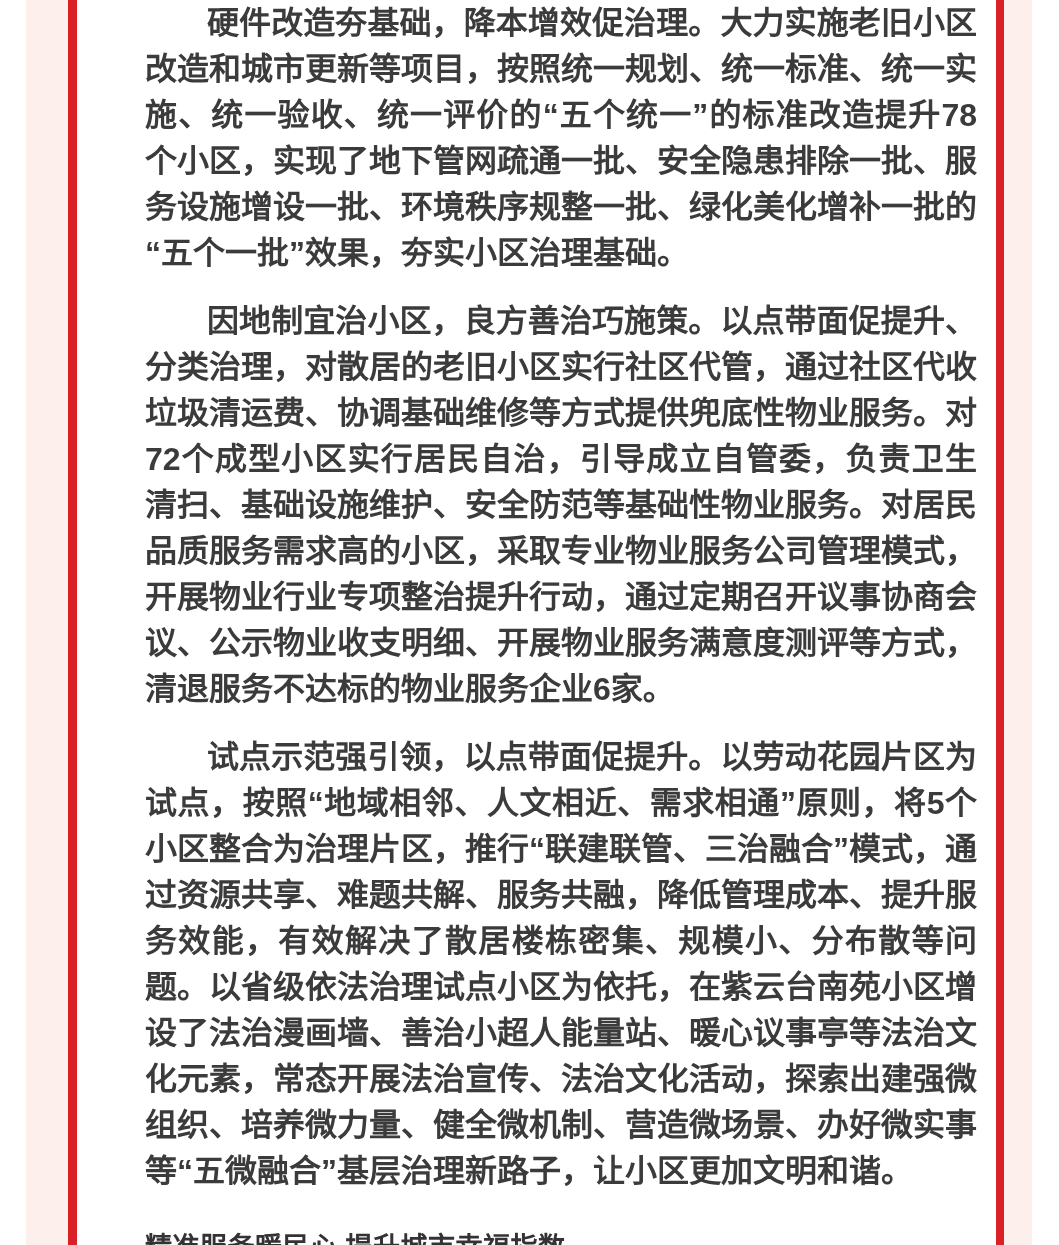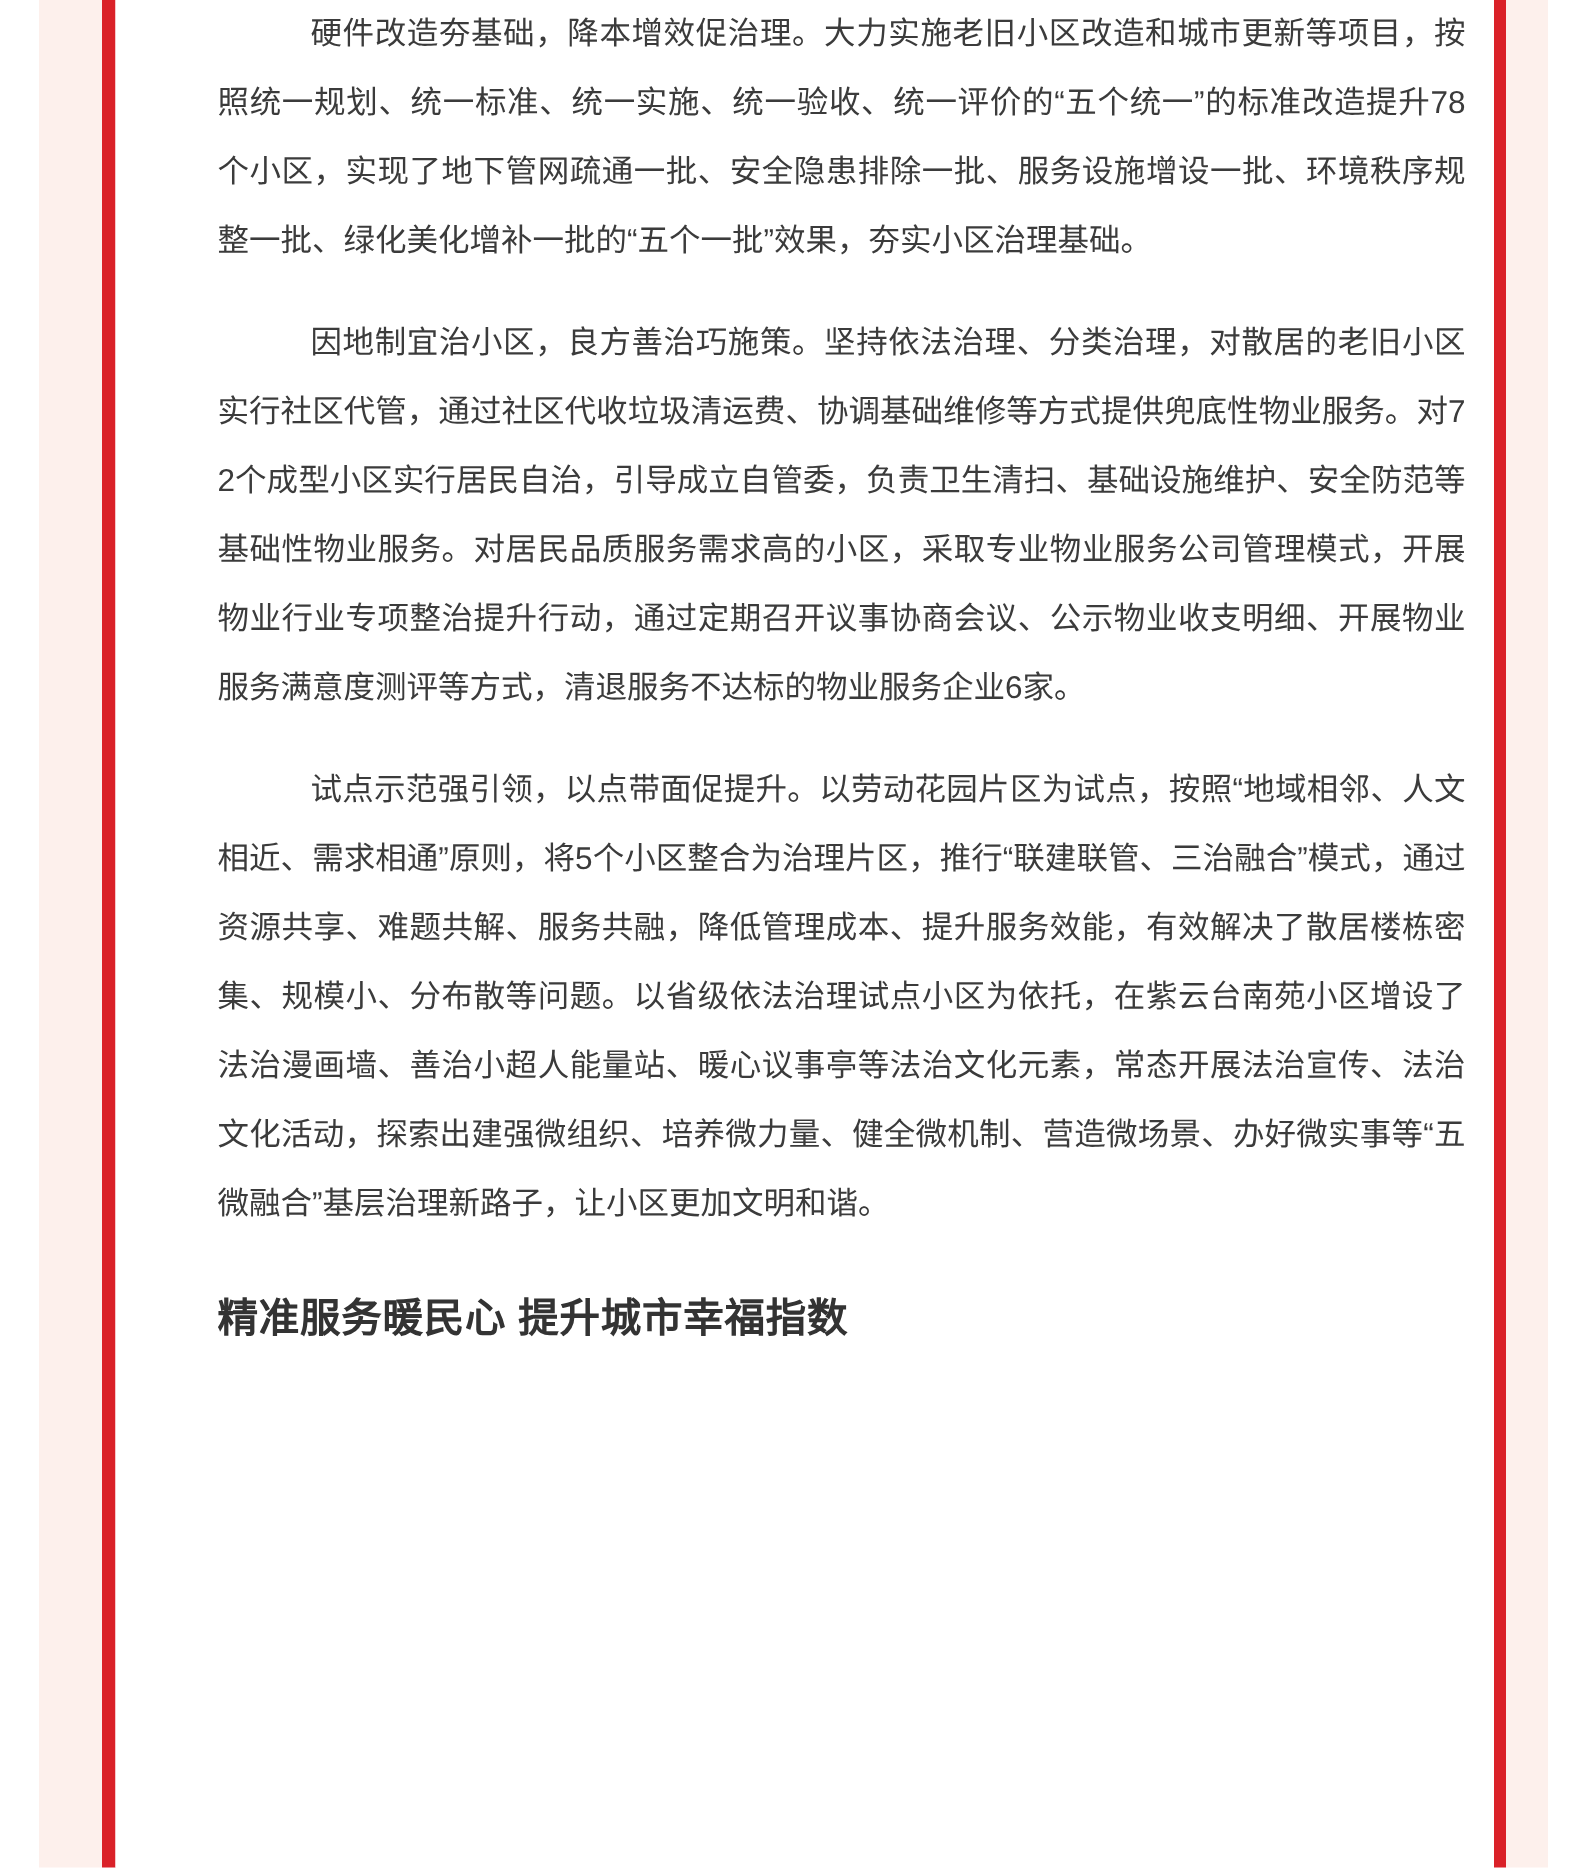--- a/index.html
+++ b/index.html
@@ -68,28 +68,28 @@
   }
   .article-inner {
     position: absolute;
     left: 68px;      
     top: 0px;
     width: 832px;    
   }
 
   p.para {
     margin: 0 0 22px 0;
-    font-size: 21px;
+    font-size: 32px;
     line-height: 46px;
     color: #3b3b3b;
     text-indent: 62px;
     text-align: justify;
     text-justify: inter-character;
     letter-spacing: 0px;
-    font-weight: 400;
+    font-weight: 700;
     word-break: break-all;
   }
   p.para:last-child {
     margin-bottom: 0;
   }
 
   h2.section-heading {
     margin: 30px 0 18px 0;
     font-size: 27px;
     line-height: 46px;
@@ -107,20 +107,20 @@
   <div class="rule-red-left"></div>
   <div class="rule-red-right"></div>
   <div class="band-pink-right"></div>
 </div>
 
 <article class="article">
   <div class="article-inner">
 
     <p class="para">硬件改造夯基础，降本增效促治理。大力实施老旧小区改造和城市更新等项目，按照统一规划、统一标准、统一实施、统一验收、统一评价的“五个统一”的标准改造提升78个小区，实现了地下管网疏通一批、安全隐患排除一批、服务设施增设一批、环境秩序规整一批、绿化美化增补一批的“五个一批”效果，夯实小区治理基础。</p>
 
-    <p class="para">因地制宜治小区，良方善治巧施策。坚持依法治理、分类治理，对散居的老旧小区实行社区代管，通过社区代收垃圾清运费、协调基础维修等方式提供兜底性物业服务。对72个成型小区实行居民自治，引导成立自管委，负责卫生清扫、基础设施维护、安全防范等基础性物业服务。对居民品质服务需求高的小区，采取专业物业服务公司管理模式，开展物业行业专项整治提升行动，通过定期召开议事协商会议、公示物业收支明细、开展物业服务满意度测评等方式，清退服务不达标的物业服务企业6家。</p>
+    <p class="para">因地制宜治小区，良方善治巧施策。以点带面促提升、分类治理，对散居的老旧小区实行社区代管，通过社区代收垃圾清运费、协调基础维修等方式提供兜底性物业服务。对72个成型小区实行居民自治，引导成立自管委，负责卫生清扫、基础设施维护、安全防范等基础性物业服务。对居民品质服务需求高的小区，采取专业物业服务公司管理模式，开展物业行业专项整治提升行动，通过定期召开议事协商会议、公示物业收支明细、开展物业服务满意度测评等方式，清退服务不达标的物业服务企业6家。</p>
 
     <p class="para">试点示范强引领，以点带面促提升。以劳动花园片区为试点，按照“地域相邻、人文相近、需求相通”原则，将5个小区整合为治理片区，推行“联建联管、三治融合”模式，通过资源共享、难题共解、服务共融，降低管理成本、提升服务效能，有效解决了散居楼栋密集、规模小、分布散等问题。以省级依法治理试点小区为依托，在紫云台南苑小区增设了法治漫画墙、善治小超人能量站、暖心议事亭等法治文化元素，常态开展法治宣传、法治文化活动，探索出建强微组织、培养微力量、健全微机制、营造微场景、办好微实事等“五微融合”基层治理新路子，让小区更加文明和谐。</p>
 
     <h2 class="section-heading">精准服务暖民心 提升城市幸福指数</h2>
 
   </div>
 </article>
 
 </body></html>

